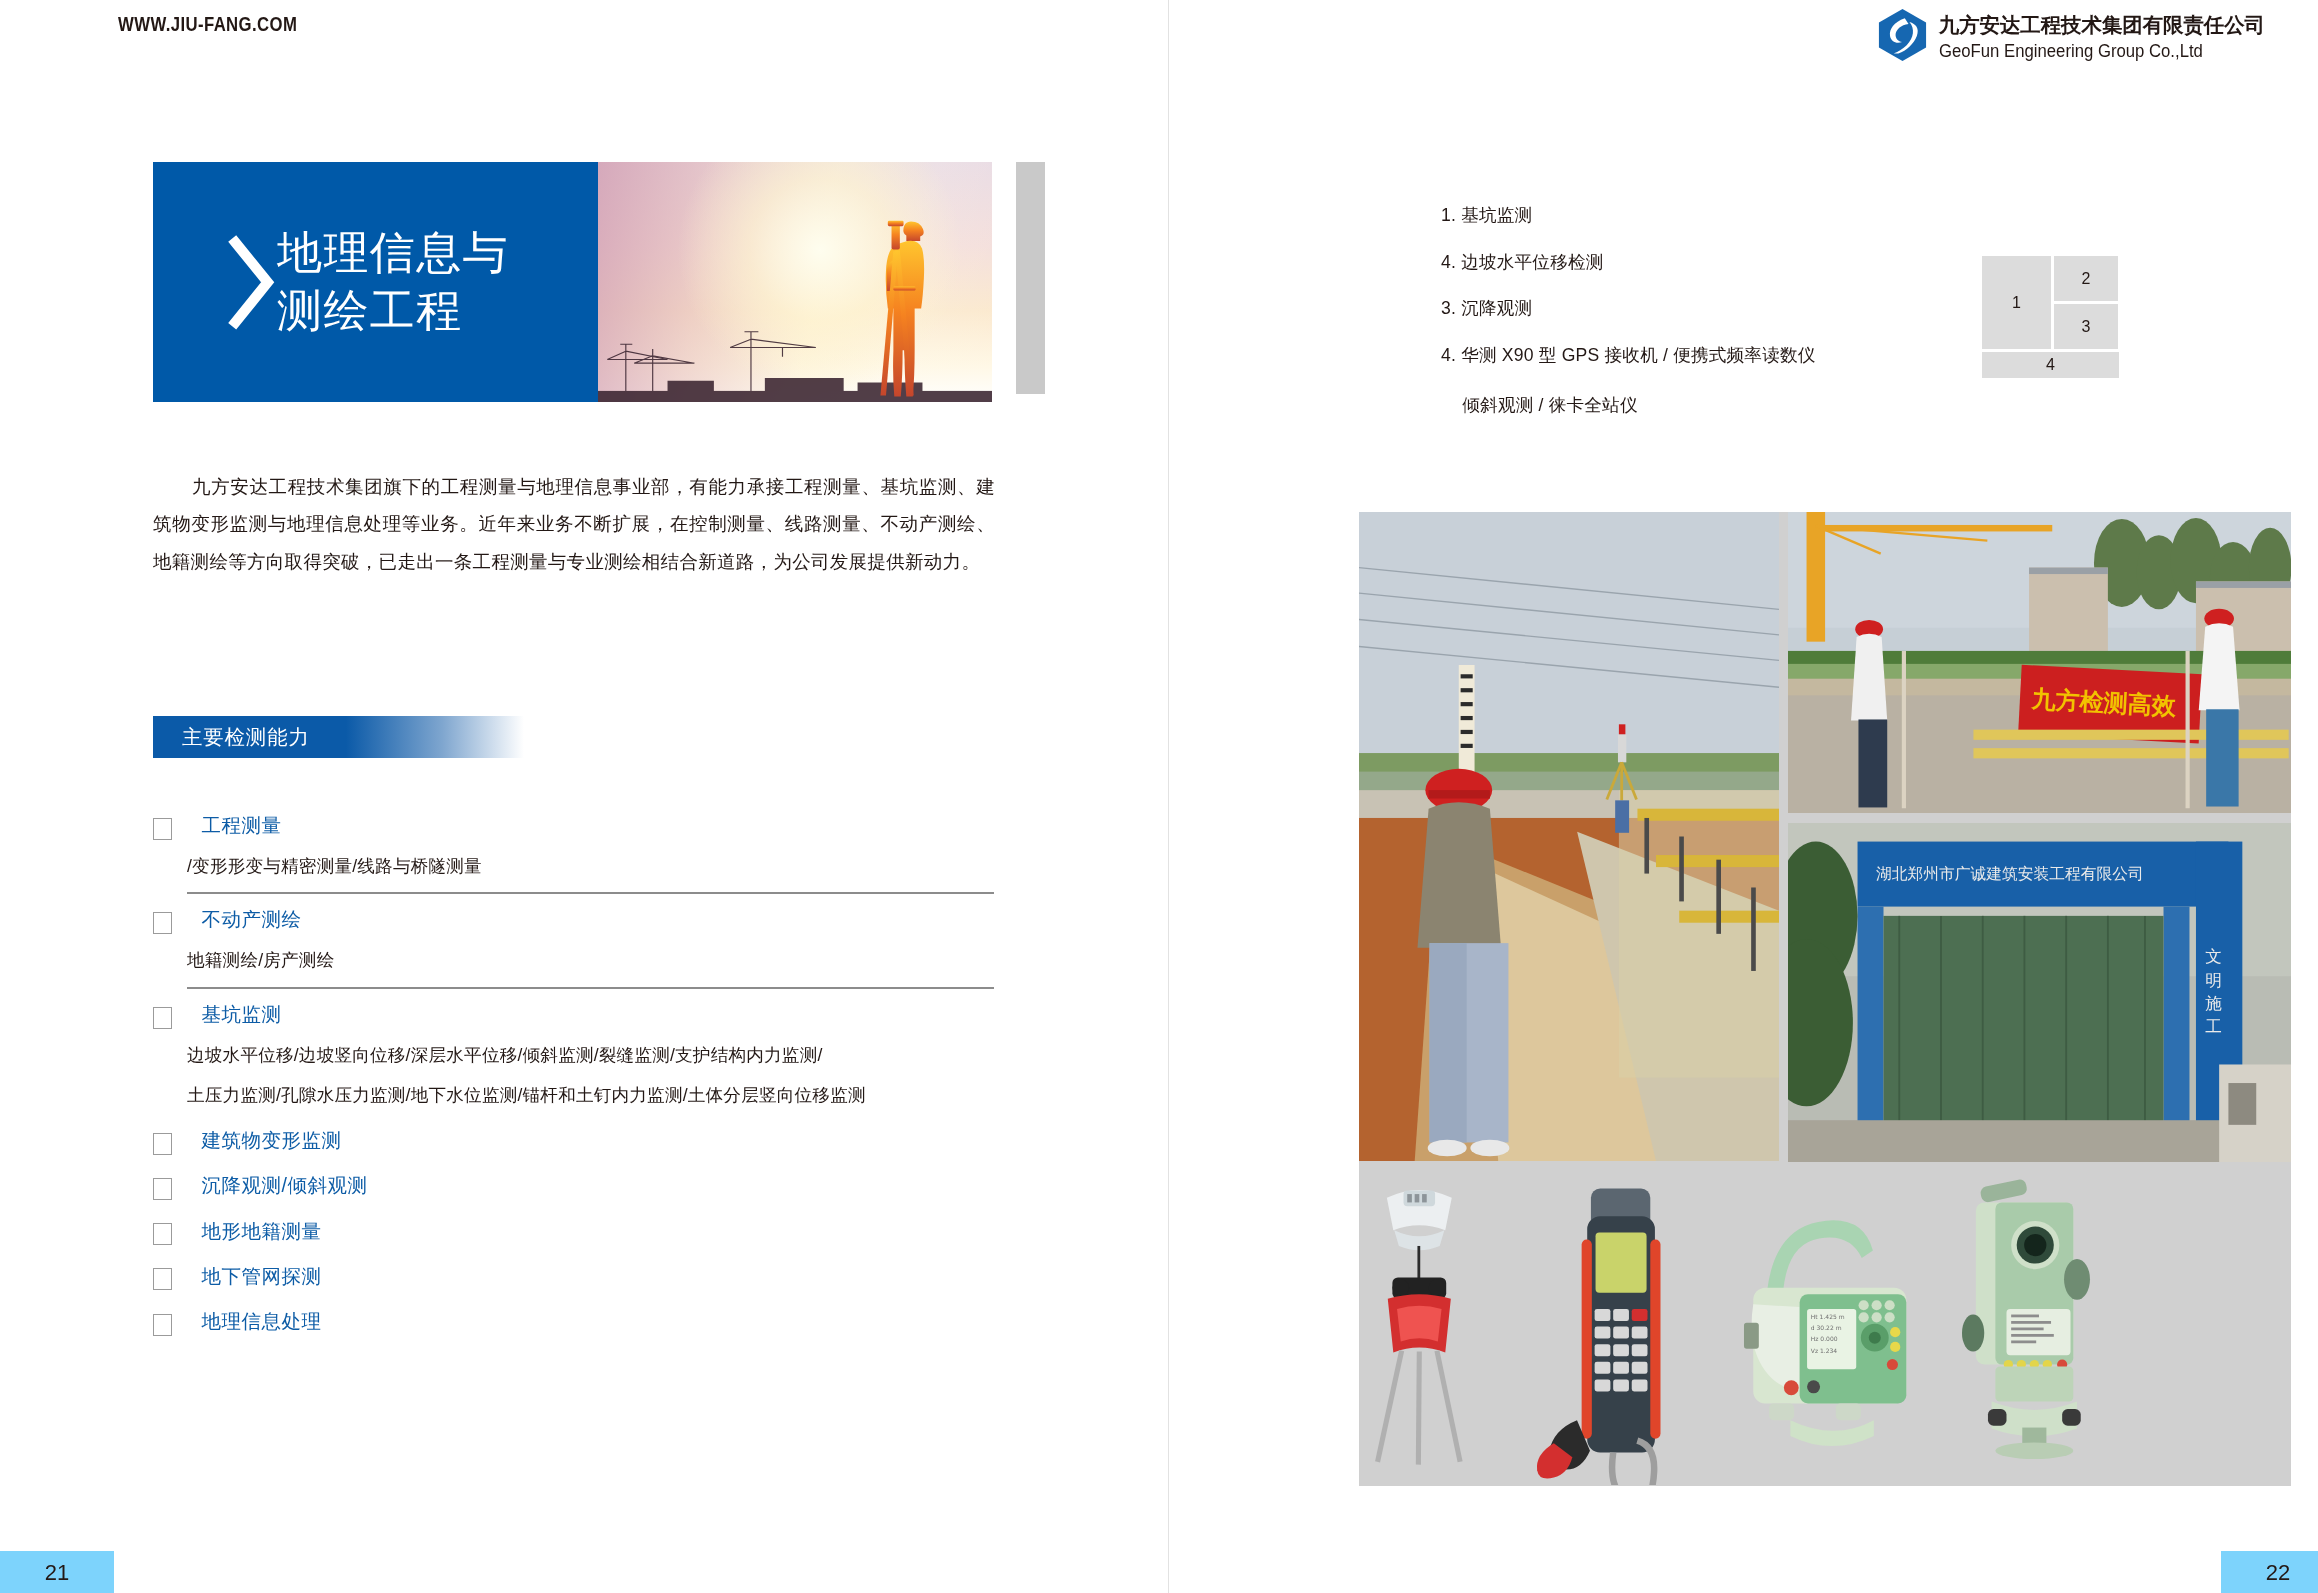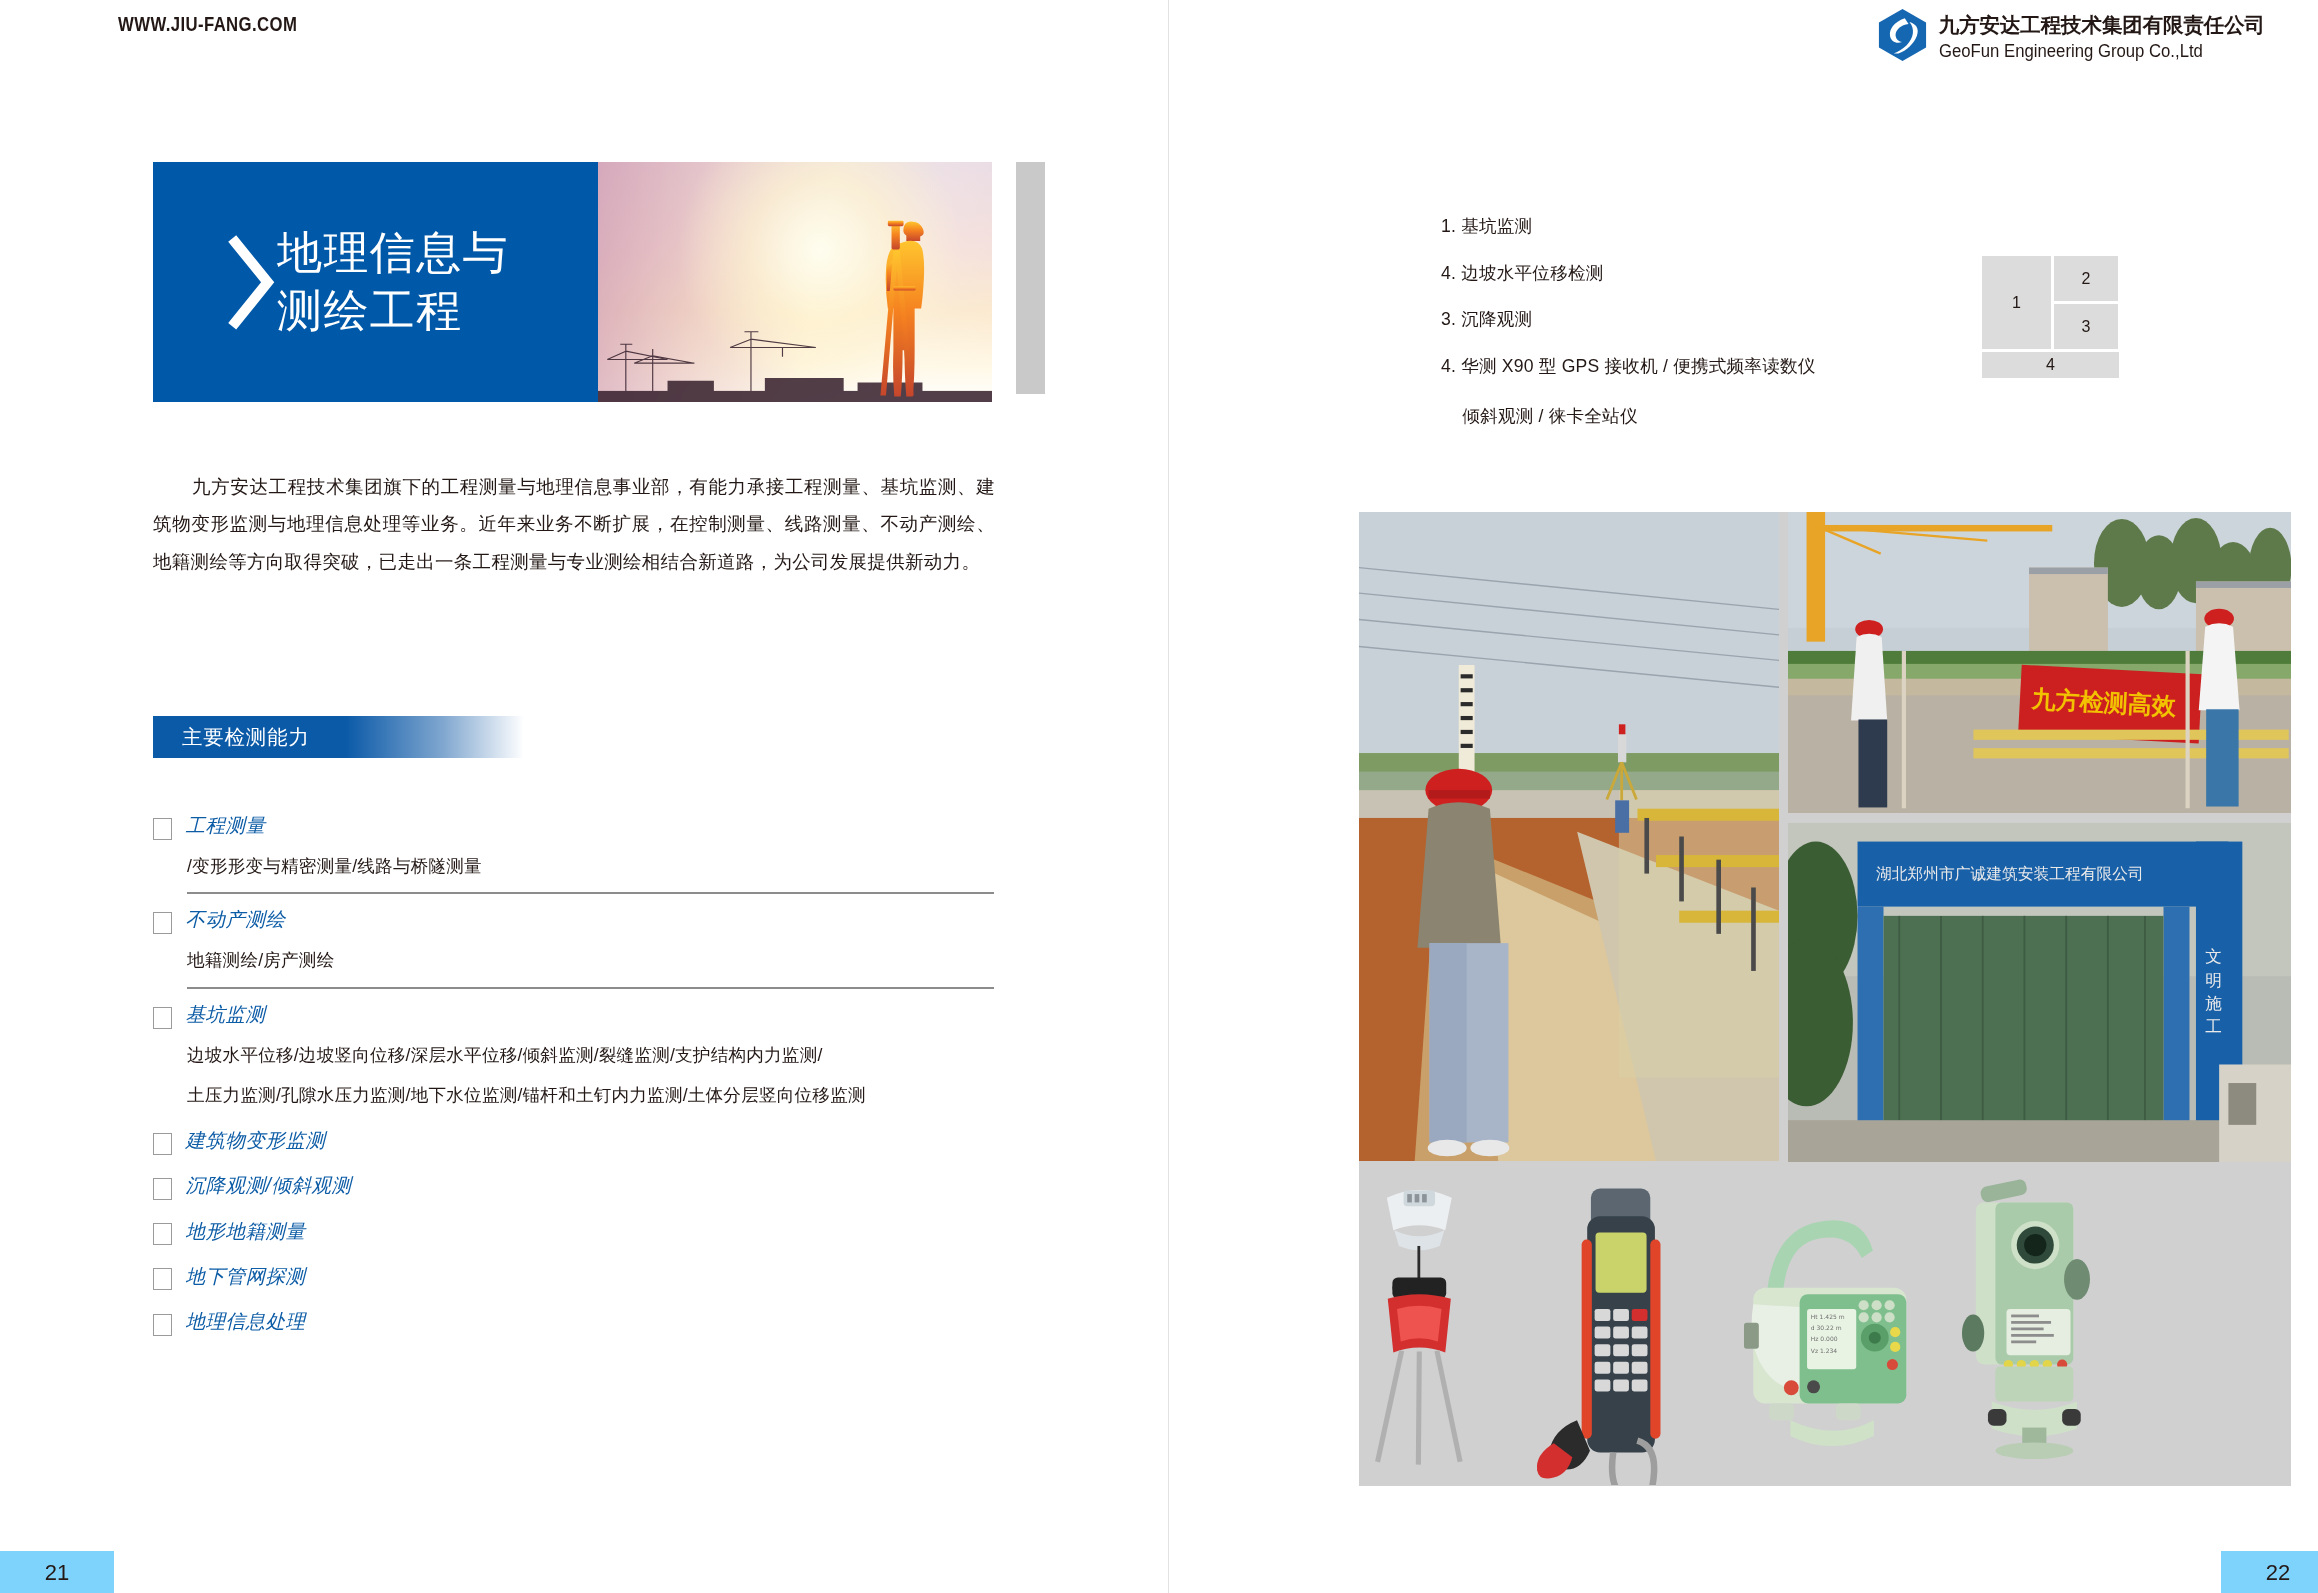--- a/index.html
+++ b/index.html
@@ -61,35 +61,35 @@
 
   .sec-head {
     position: absolute; left: 153px; top: 716px; width: 371px; height: 42px;
     background: linear-gradient(90deg, #0b5aa8 0%, #0b5aa8 52%, #7fa6cf 78%, #ffffff 100%);
     display: flex; align-items: center;
   }
   .sec-head span { color:#fff; font-size: 20.4px; margin-left: 29px; letter-spacing: 0.9px; }
 
   .caps { position: absolute; left: 153px; top: 814px; width: 842px; }
   .cap-group { }
-  .cap-row { display: flex; align-items: flex-start; gap: 14px; font-style: italic; }
+  .cap-row { display: flex; align-items: flex-start; gap: 30px; }
   .cap-box {
     width: 18.5px; height: 22px; border: 1.9px solid #9b9b9b; background: #fff;
     flex: none; margin-top: 3.7px;
   }
   .cap-title { font-size: 19.5px; color: #0d5ca6; line-height: 1.2; letter-spacing: 0.5px; }
   .cap-sub {
     font-size: 17.6px; color: #231815; line-height: 1.62;
     margin: 12px 0 0 34px; letter-spacing: 0.2px;
   }
   .cap-rule { height: 2.3px; background: #8c8c8c; margin: 12px 0 14px 34px; width: 807px; }
   .cap-gap { height: 19.5px; }
 
   
-  .num-list { position: absolute; left: 1441px; top: 218px; width: 417px; }
+  .num-list { position: absolute; left: 1441px; top: 207px; width: 417px; }
   .num-item { font-size: 17.6px; color: #231815; line-height: 1.0; margin-bottom: 29px; letter-spacing: 0.2px; white-space: nowrap;}
   .num-sub { font-size: 17.6px; color: #231815; margin-left: 21.3px; letter-spacing: 0.2px; white-space: nowrap;}
 
   .layout-map { position: absolute; left: 1982px; top: 256px; width: 137px; height: 123px; }
   .lm-cell {
     position: absolute; background: #dcdcdc; color: #231815;
     display: flex; align-items: center; justify-content: center; font-size: 16px;
   }
   .lm1 { left: 0;   top: 0;   width: 69px; height: 93px; }
   .lm2 { left: 72px; top: 0;  width: 64px; height: 45px; }

